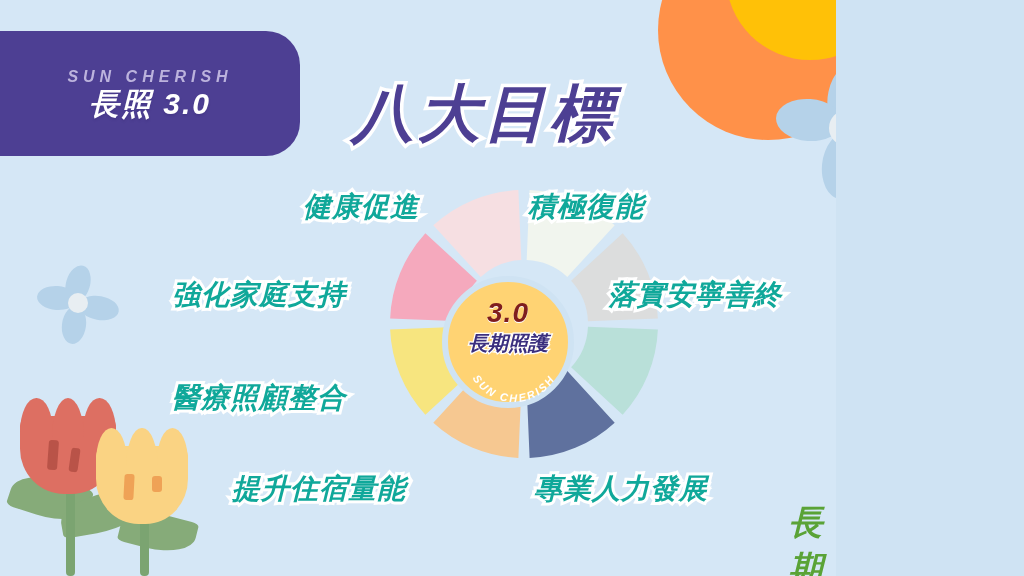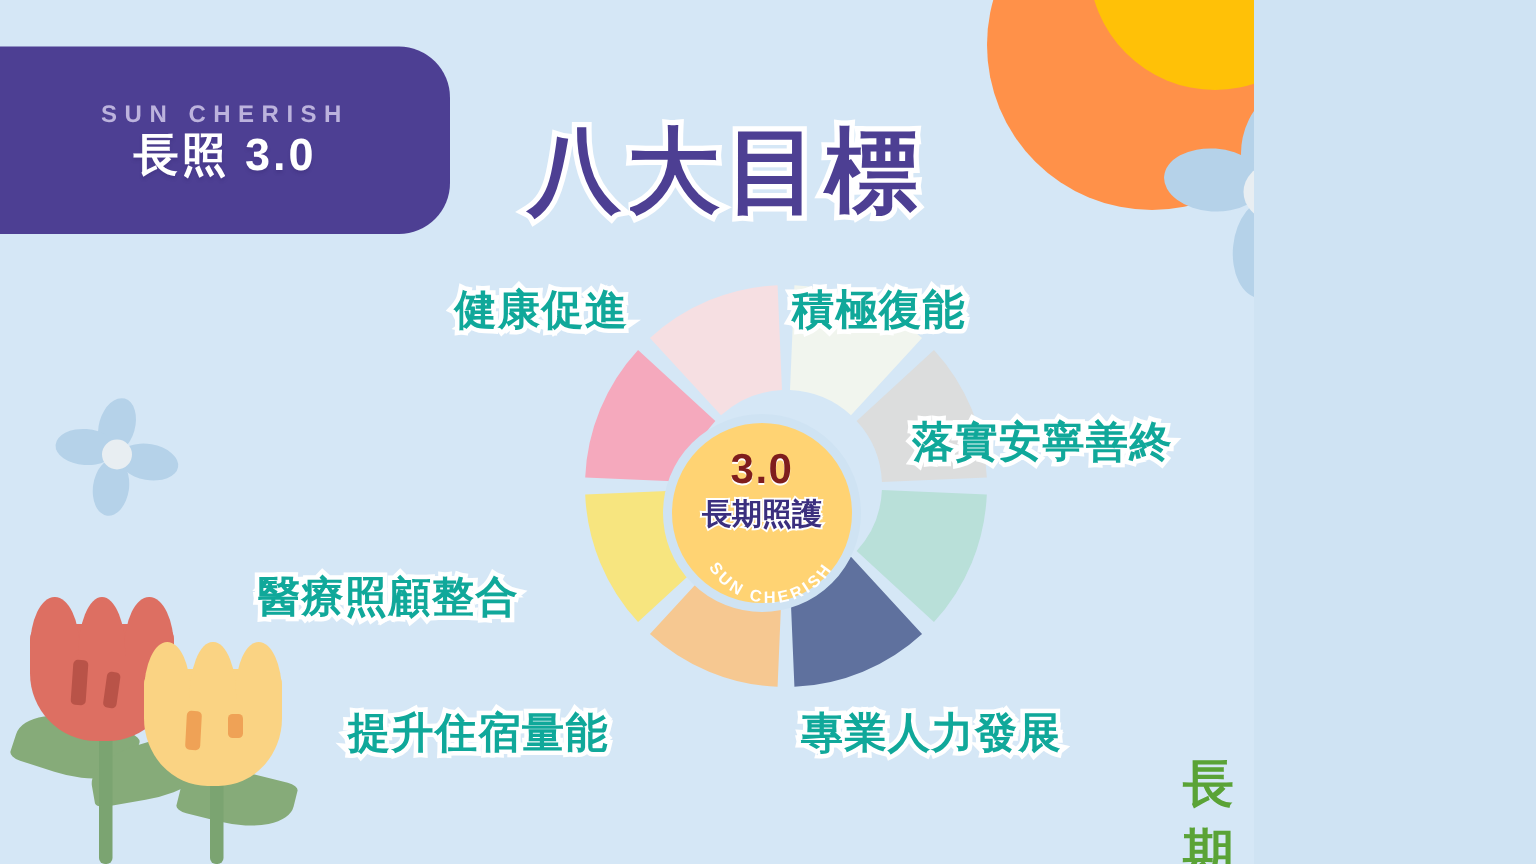--- a/index.html
+++ b/index.html
@@ -9,20 +9,21 @@
   }
   body {
     font-family: "Liberation Sans", "DejaVu Sans", sans-serif;
   }
   #stage {
     position: relative;
     width: 836px;
     height: 576px;
     overflow: hidden;
     background: #d5e7f6;
+    font-style: italic;
   }
 
   
   .deco { position: absolute; pointer-events: none; }
 
   #corner-arc {
     right: -42px;
     top: -80px;
     width: 220px;
     height: 220px;
@@ -302,20 +303,21 @@
       </text>
     </svg>
   </div>
 
   <div class="goal-label right" style="left:528px; top:188px;">積極復能</div>
   <div class="goal-label left" style="left:303px; top:188px;">健康促進</div>
   <div class="goal-label right" style="left:608px; top:276px;">落實安寧善終</div>
   <div class="goal-label right" style="left:534px; top:470px;">專業人力發展</div>
   <div class="goal-label left" style="left:232px; top:470px;">提升住宿量能</div>
   <div class="goal-label left" style="left:172px; top:379px;">醫療照顧整合</div>
+  <div class="goal-label left" style="left:172px; top:276px;">強化家庭支持</div>
 
   <div id="brand">
     <svg width="54" height="54" viewBox="0 0 54 54">
       <circle cx="27" cy="27" r="26" fill="#ffffff"></circle>
       <clipPath id="logoClip">
           <circle cx="27" cy="27" r="24"></circle>
         </clipPath>
       <g clip-path="url(#logoClip)">
         <rect x="0" y="0" width="54" height="54" fill="#fbe3a8"></rect>
         <g stroke="#f7b731" stroke-width="2.1" stroke-linecap="round">

